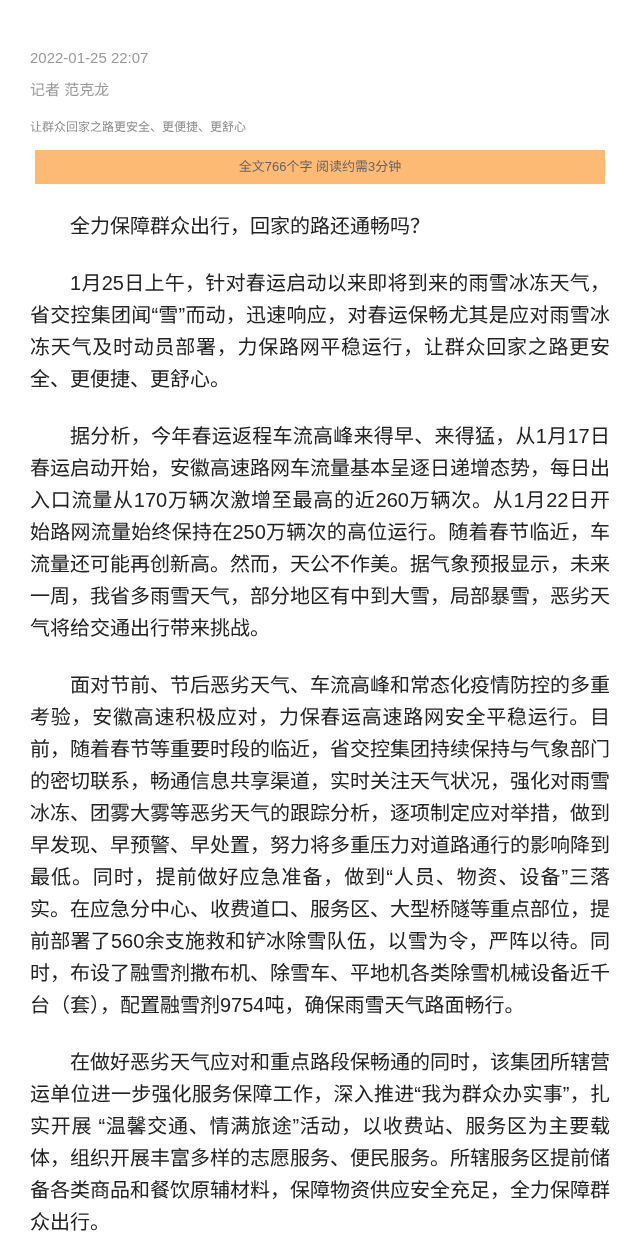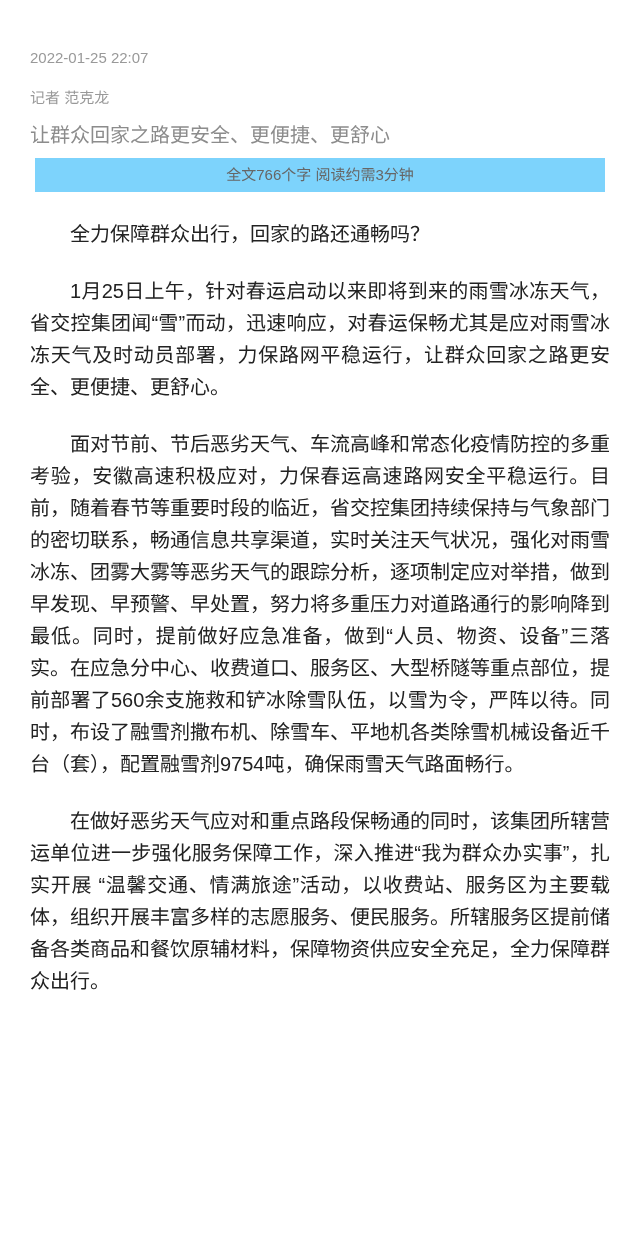--- a/index.html
+++ b/index.html
@@ -23,34 +23,34 @@
     font-weight: 700;
     color: #111111;
     letter-spacing: 0.5px;
   }
   .meta-line {
     font-size: 15px;
     color: #999999;
     line-height: 20px;
   }
   .publish-date { margin-top: 28px; }
-  .reporter-line { margin-top: 20px; }
+  .reporter-line { margin-top: 12px; }
   .article-subtitle {
     margin-top: 16px;
-    font-size: 20px;
+    font-size: 12px;
     line-height: 22px;
     color: #8c8c8c;
   }
   .word-count-bar {
     margin: 12px 5px 0 5px;
     height: 34px;
     line-height: 34px;
-    background: #7dd3fc;
+    background: #fdba74;
     color: #666666;
-    font-size: 15px;
+    font-size: 13px;
     text-align: center;
   }
   .article-body {
     margin-top: 26px;
   }
   .article-body p {
     margin: 0 0 25px 0;
     font-size: 20px;
     line-height: 32px;
     color: #222222;
@@ -70,17 +70,18 @@
 
   <div class="meta-line reporter-line">记者 范克龙</div>
 
   <div class="article-subtitle">让群众回家之路更安全、更便捷、更舒心</div>
 
   <div class="word-count-bar">全文766个字 阅读约需3分钟</div>
 
   <div class="article-body">
     <p>全力保障群众出行，回家的路还通畅吗？</p>
     <p>1月25日上午，针对春运启动以来即将到来的雨雪冰冻天气，省交控集团闻“雪”而动，迅速响应，对春运保畅尤其是应对雨雪冰冻天气及时动员部署，力保路网平稳运行，让群众回家之路更安全、更便捷、更舒心。</p>
+    <p>据分析，今年春运返程车流高峰来得早、来得猛，从1月17日春运启动开始，安徽高速路网车流量基本呈逐日递增态势，每日出入口流量从170万辆次激增至最高的近260万辆次。从1月22日开始路网流量始终保持在250万辆次的高位运行。随着春节临近，车流量还可能再创新高。然而，天公不作美。据气象预报显示，未来一周，我省多雨雪天气，部分地区有中到大雪，局部暴雪，恶劣天气将给交通出行带来挑战。</p>
     <p>面对节前、节后恶劣天气、车流高峰和常态化疫情防控的多重考验，安徽高速积极应对，力保春运高速路网安全平稳运行。目前，随着春节等重要时段的临近，省交控集团持续保持与气象部门的密切联系，畅通信息共享渠道，实时关注天气状况，强化对雨雪冰冻、团雾大雾等恶劣天气的跟踪分析，逐项制定应对举措，做到早发现、早预警、早处置，努力将多重压力对道路通行的影响降到最低。同时，提前做好应急准备，做到“人员、物资、设备”三落实。在应急分中心、收费道口、服务区、大型桥隧等重点部位，提前部署了560余支施救和铲冰除雪队伍，以雪为令，严阵以待。同时，布设了融雪剂撒布机、除雪车、平地机各类除雪机械设备近千台（套），配置融雪剂9754吨，确保雨雪天气路面畅行。</p>
     <p>在做好恶劣天气应对和重点路段保畅通的同时，该集团所辖营运单位进一步强化服务保障工作，深入推进“我为群众办实事”，扎实开展 “温馨交通、情满旅途”活动，以收费站、服务区为主要载体，组织开展丰富多样的志愿服务、便民服务。所辖服务区提前储备各类商品和餐饮原辅材料，保障物资供应安全充足，全力保障群众出行。</p>
   </div>
 
 </div>
 
 </body></html>

